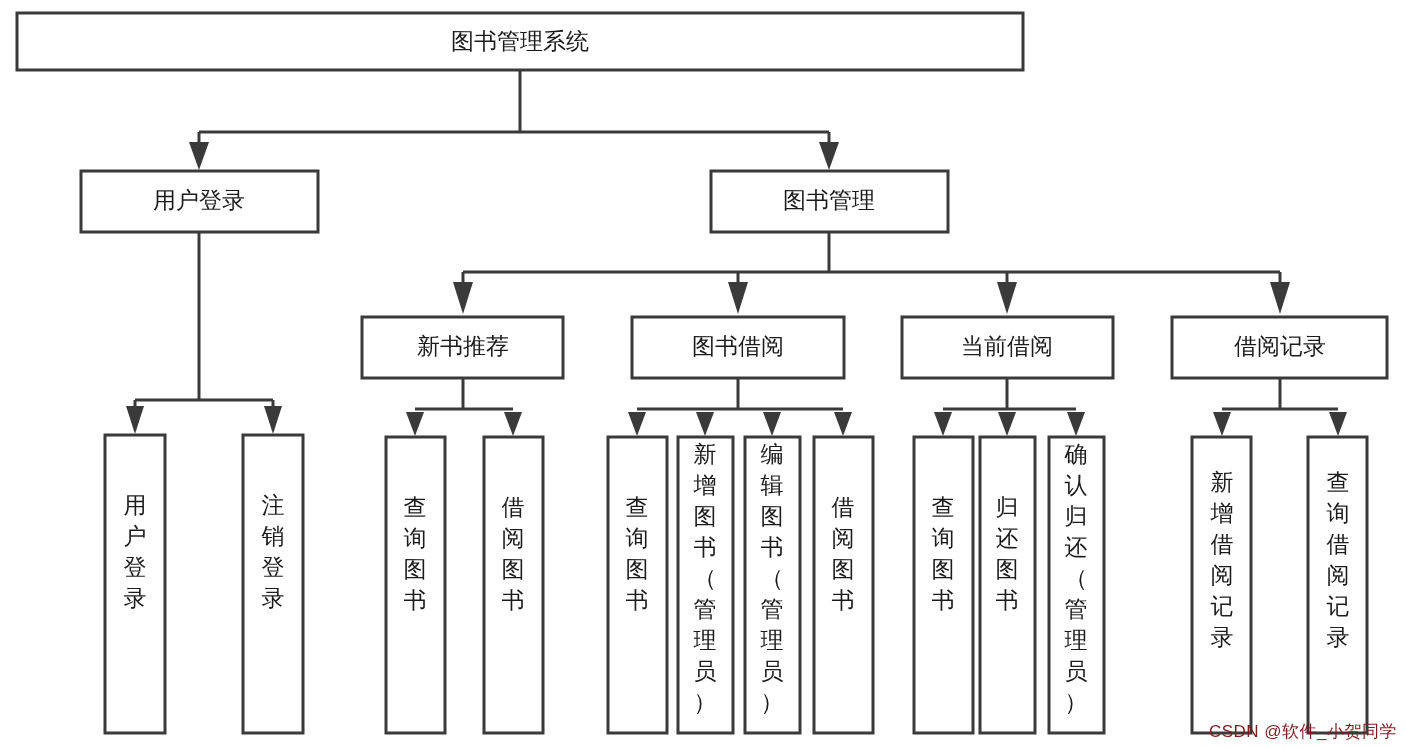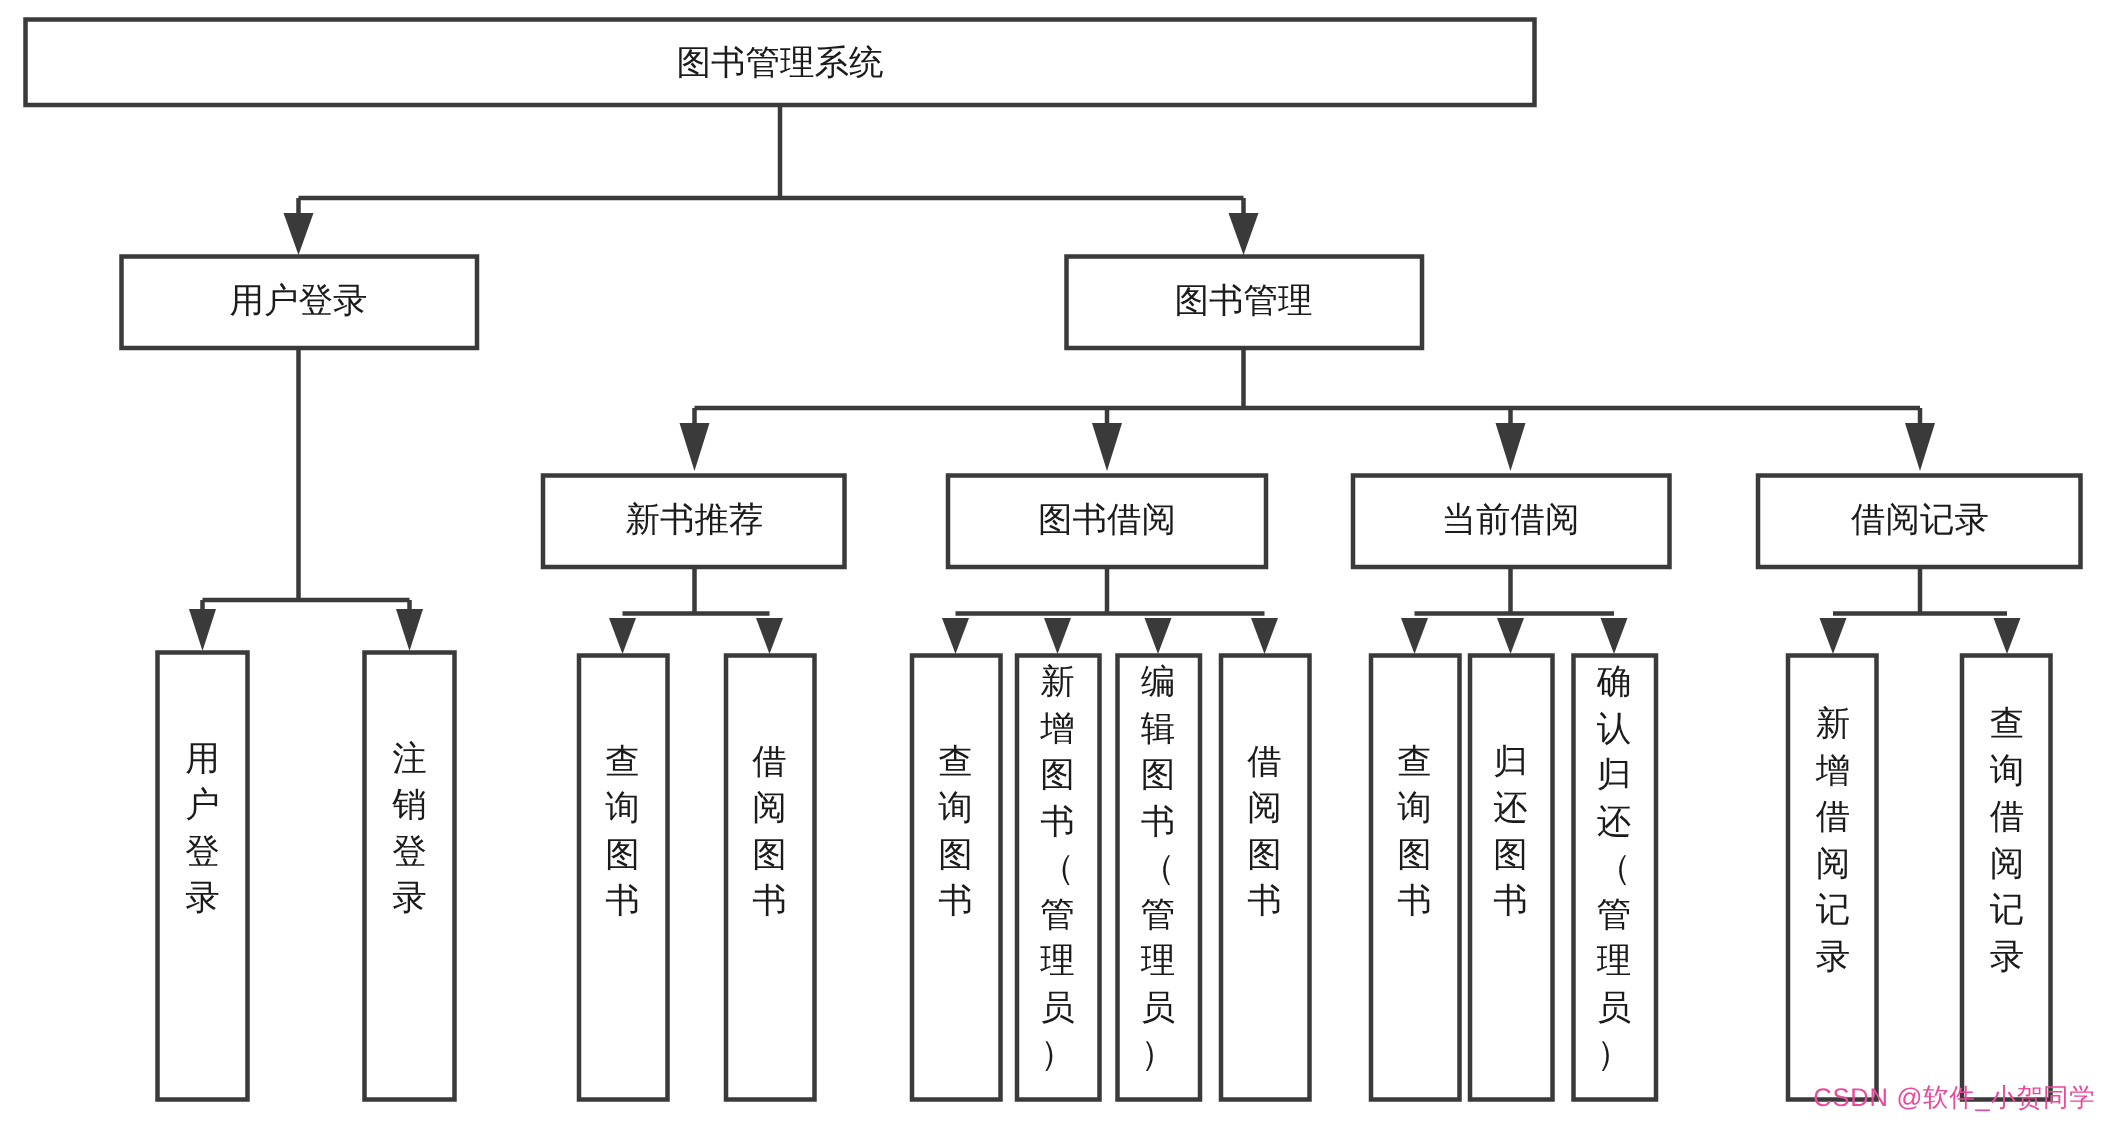--- a/index.html
+++ b/index.html
@@ -55,21 +55,21 @@
     font-family: "Liberation Sans", "DejaVu Sans", sans-serif;
     font-size: 23px;
     text-anchor: middle;
   }
   .watermark {
     position: absolute;
     right: 8px;
     bottom: 4px;
     font-family: "Liberation Sans", "DejaVu Sans", sans-serif;
     font-size: 17px;
-    color: #ec4899;
+    color: #7f1d1d;
     letter-spacing: 0.5px;
     white-space: nowrap;
     text-align: right;
   }
 </style>
 </head>
 <body>
 
 <div id="diagram-root">
 

